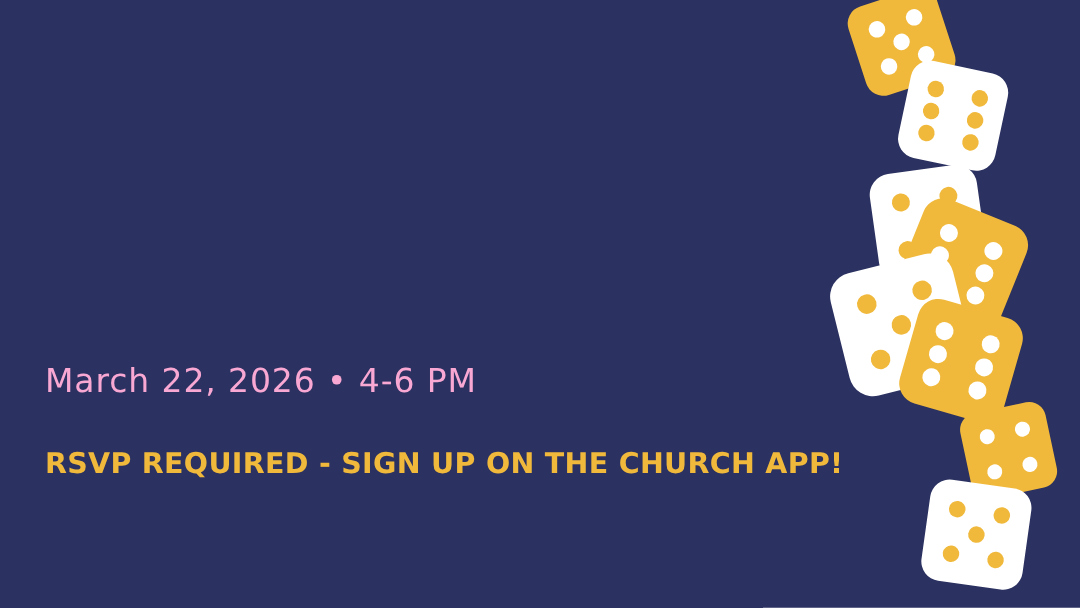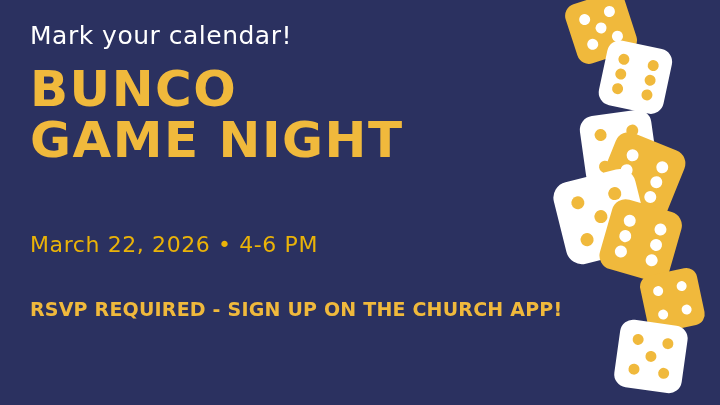--- a/index.html
+++ b/index.html
@@ -43,22 +43,22 @@
     letter-spacing: 1.5px;
     margin: 0;
     text-transform: uppercase;
   }
   .headline .line2 {
     display: block;
   }
   .date-line {
     position: absolute;
     left: 30px;
-    top: 232px;
-    color: #eab308;
+    top: 242px;
+    color: #f9a8d4;
     font-size: 22px;
     font-family: "DejaVu Sans", sans-serif;
     letter-spacing: 0.6px;
     white-space: nowrap;
   }
   .rsvp-line {
     position: absolute;
     left: 30px;
     top: 298px;
     color: #f0b93c;
@@ -79,27 +79,20 @@
   }
   .dice-layer svg {
     display: block;
   }
 </style>
 </head>
 <body>
 
 <div id="poster">
 
-  <div class="text-block">
-    <p class="eyebrow">Mark your calendar!</p>
-    <h1 class="headline">
-      <span class="line1">BUNCO</span>
-      <span class="line2">GAME NIGHT</span>
-    </h1>
-  </div>
 
   <div class="date-line">March 22, 2026 • 4-6 PM</div>
   <div class="rsvp-line">RSVP REQUIRED - SIGN UP ON THE CHURCH APP!</div>
 
   <div class="dice-layer">
     <svg width="230" height="405" viewBox="0 0 230 405" xmlns="http://www.w3.org/2000/svg">
       <defs>
         <g id="pip-set-1">
           <circle cx="0" cy="0" r="5"></circle>
         </g>

